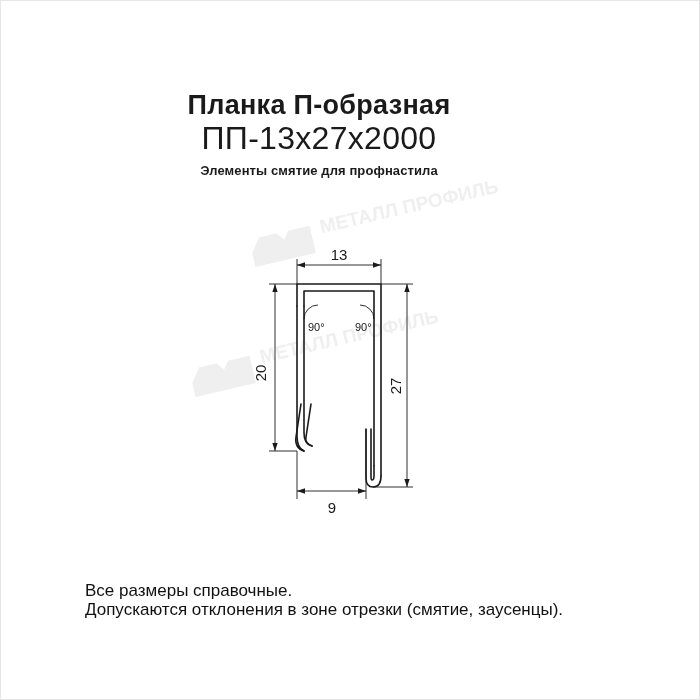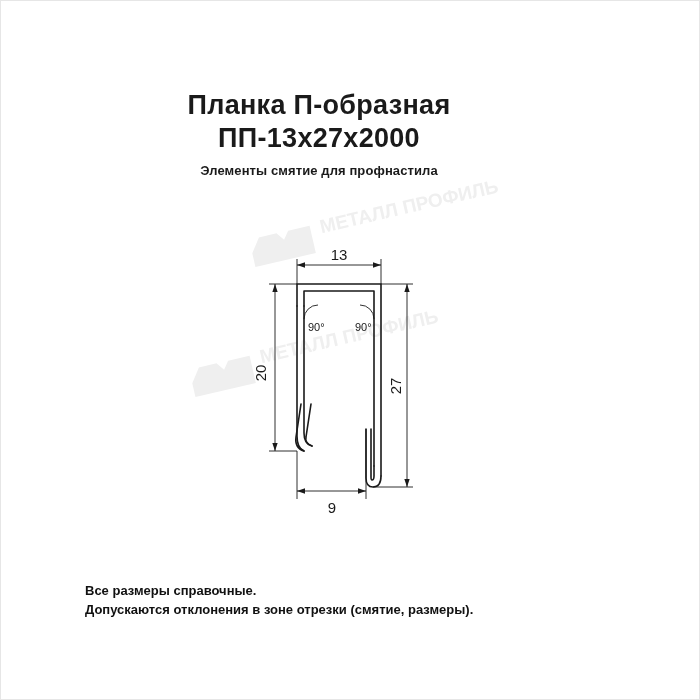--- a/index.html
+++ b/index.html
@@ -29,46 +29,45 @@
     width: 636px;
     text-align: center;
   }
   .title-line1 {
     font-size: 27px;
     font-weight: bold;
     letter-spacing: 0.3px;
     line-height: 32px;
   }
   .title-line2 {
-    font-size: 27px;
-    font-weight: bold;
+    font-size: 32px;
+    font-weight: normal;
     letter-spacing: 0.3px;
     line-height: 34px;
   }
   .subtitle {
     font-size: 13px;
     font-weight: bold;
     margin-top: 8px;
     letter-spacing: 0.1px;
   }
   .drawing {
     position: absolute;
     left: 0;
     top: 200px;
     width: 700px;
     height: 360px;
   }
   .notes {
     position: absolute;
     left: 84px;
     top: 580px;
-    font-size: 13px;
+    font-size: 17px;
     line-height: 19px;
     color: #111;
-    font-weight: bold;
   }
   .notes div {
     white-space: nowrap;
   }
   .wm {
     position: absolute;
     pointer-events: none;
     user-select: none;
   }
 </style>
@@ -156,16 +155,16 @@
     <text x="307" y="130" font-family="Liberation Sans, sans-serif" font-size="11" fill="#1a1a1a">90°</text>
 
     <g fill="none" stroke="#1a1a1a" stroke-width="0.9">
       <path d="M359,104 A14,14 0 0,1 373,118"></path>
     </g>
     <text x="354" y="130" font-family="Liberation Sans, sans-serif" font-size="11" fill="#1a1a1a">90°</text>
   </svg>
 
   <div class="notes">
     <div>Все размеры справочные.</div>
-    <div>Допускаются отклонения в зоне отрезки (смятие, размеры).</div>
+    <div>Допускаются отклонения в зоне отрезки (смятие, заусенцы).</div>
   </div>
 
 </div>
 
 </body></html>

